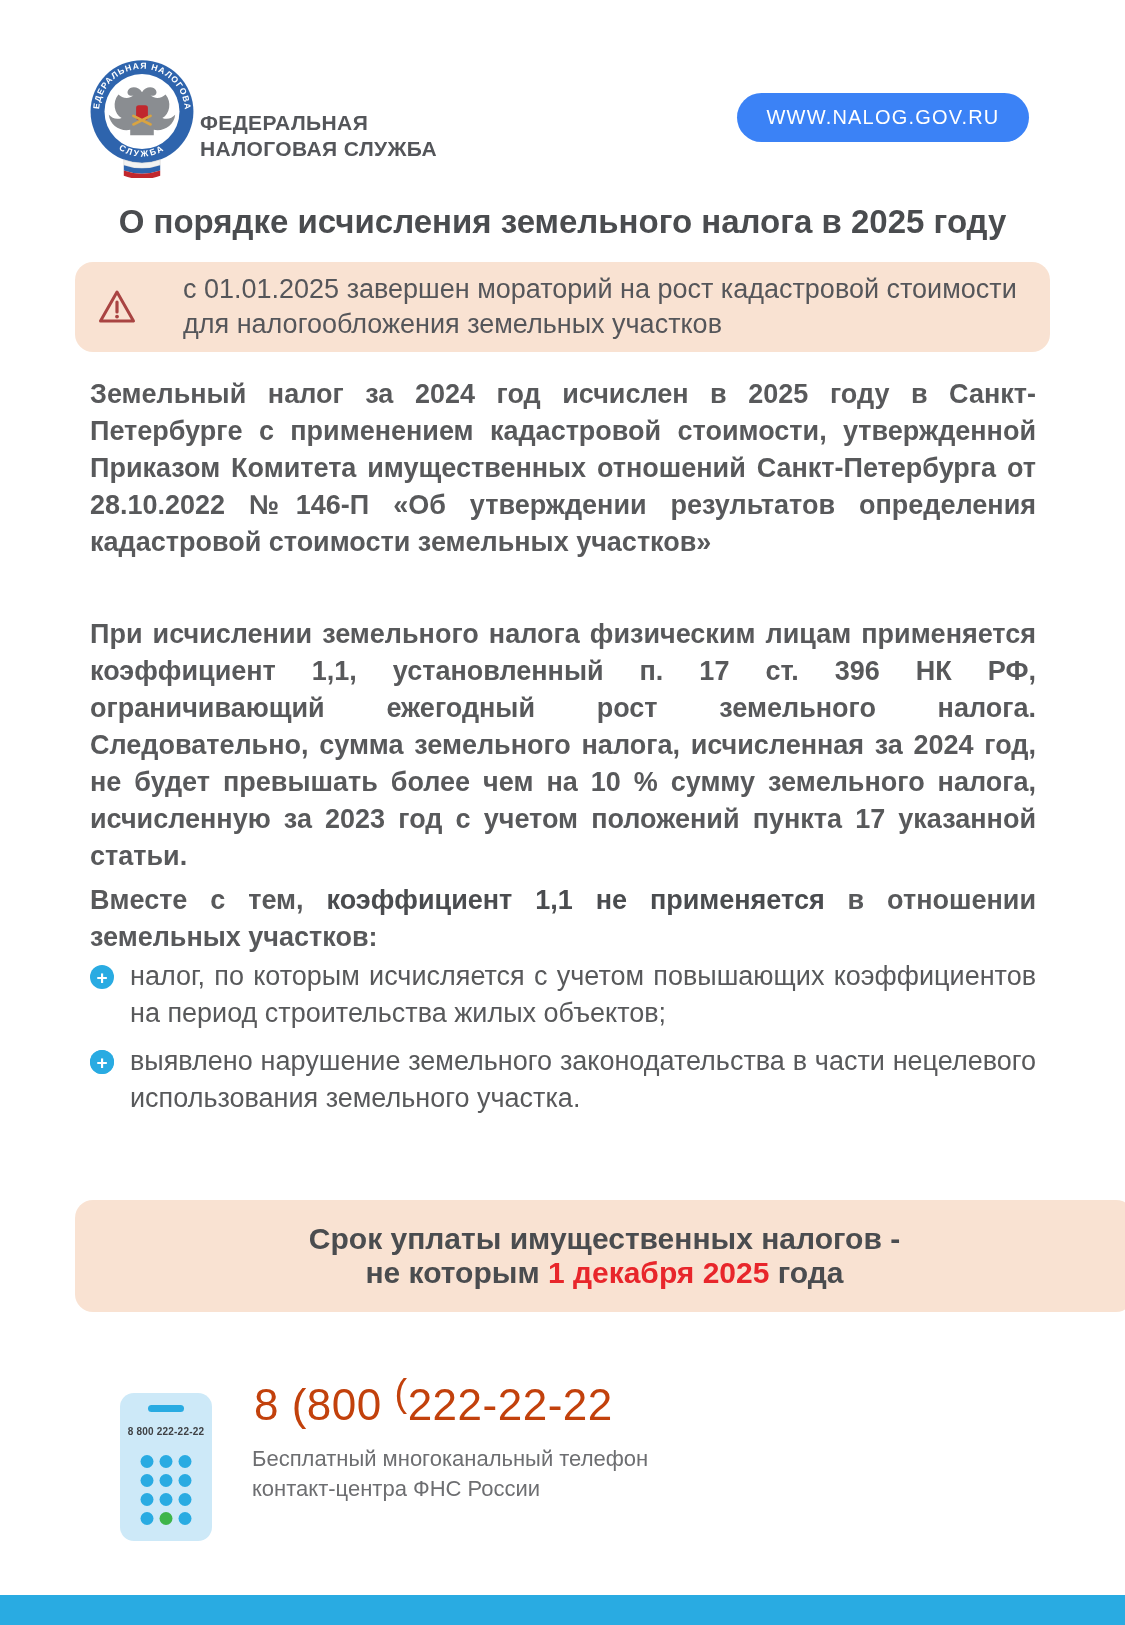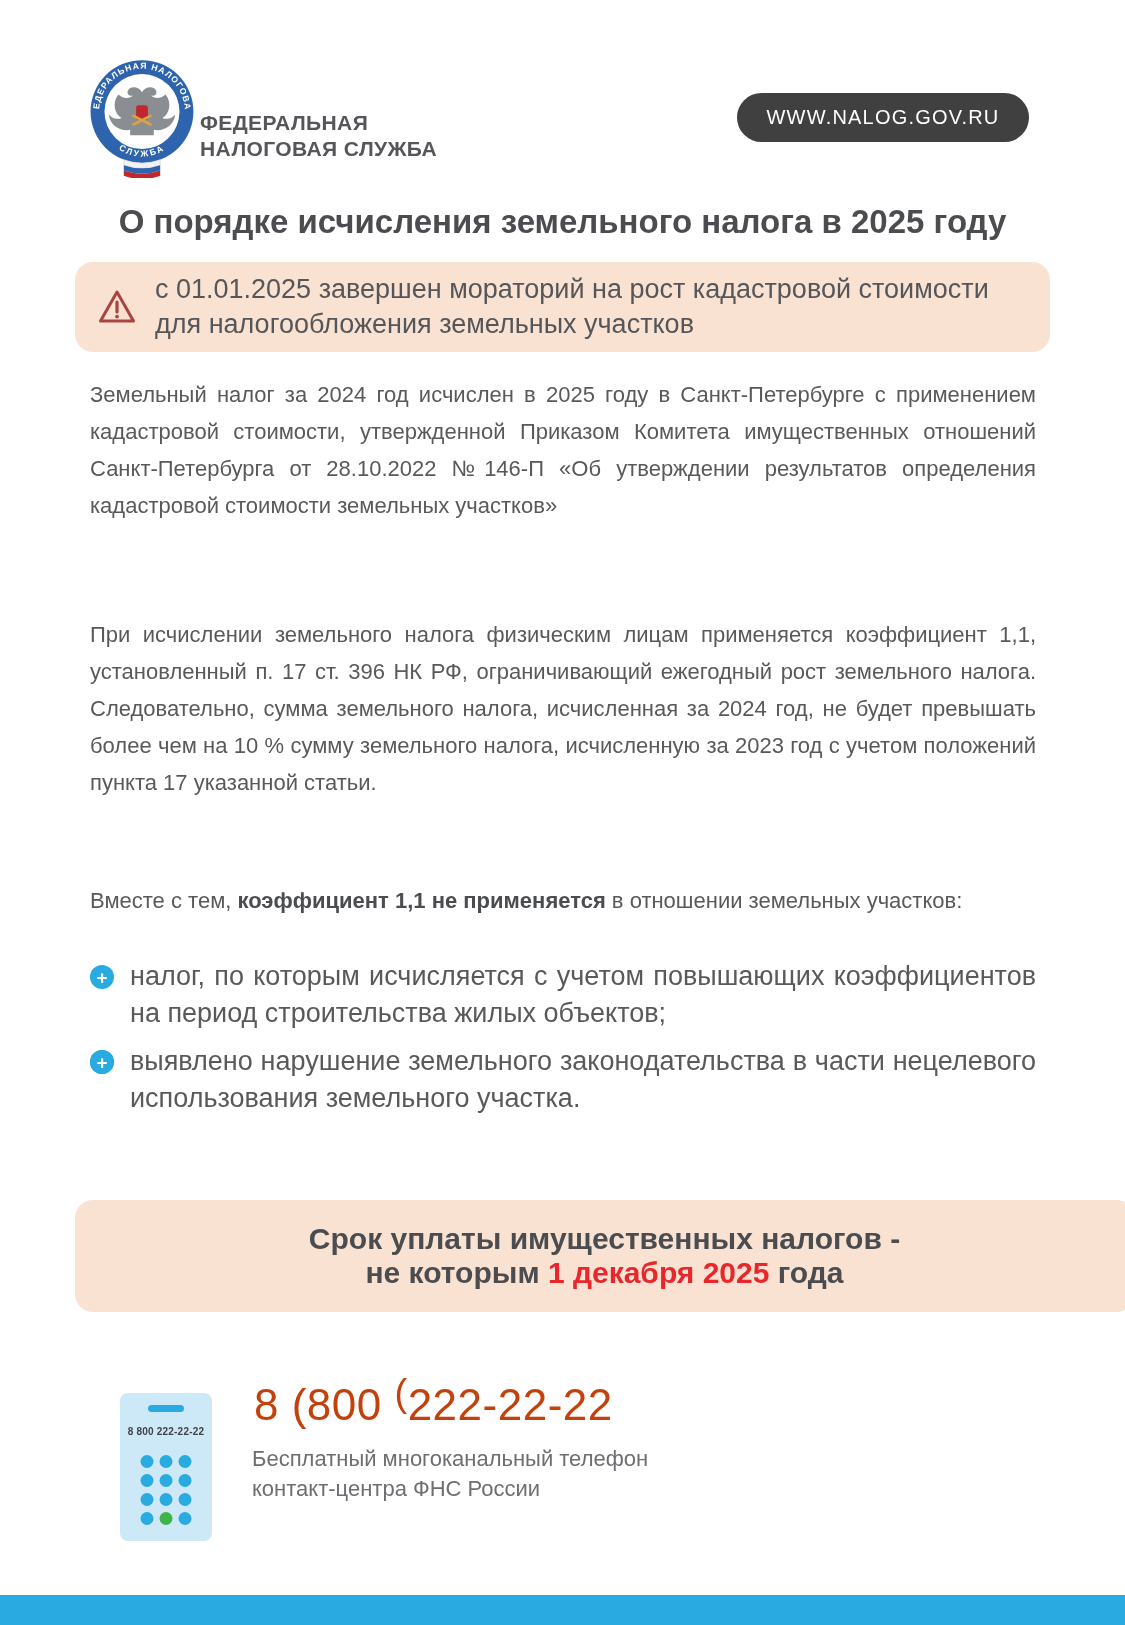--- a/index.html
+++ b/index.html
@@ -17,49 +17,51 @@
   
   .logo-wrap { position:absolute; top:58px; left:86px; width:112px; height:120px; }
   .org-name {
     position:absolute; top:94px; left:200px;
     font-size:21px; font-weight:700; color:#54565a;
     line-height:26px; letter-spacing:0.4px;margin-top:16px;
   }
   .site-btn {
     position:absolute; top:93px; left:737px;
     width:292px; height:49px;
-    background:#404040; border:none; border-radius:25px;
+    background:#3b82f6; border:none; border-radius:25px;
     color:#ffffff; font-family:"Liberation Sans", sans-serif;
     font-size:20px; letter-spacing:1.2px;
     display:flex; align-items:center; justify-content:center;
     cursor:pointer;
   }
 
   
   .title {
     position:absolute; top:203px; left:0; width:100%;
     text-align:center;
     font-size:33px; font-weight:700; color:#4a4c4f;
   }
 
   
   .alert-box {
     position:absolute; top:262px; left:75px; width:975px; height:90px;
     background:#f9e2d2; border-radius:18px;
     display:flex; align-items:center;
     padding:0 30px 0 22px;
+    gap:28px;
   }
   .alert-icon { flex:0 0 44px; margin-right:14px; display:flex; align-items:center; }
   .alert-text { font-size:27px; line-height:35px; color:#55565a; }
 
   
   .para {
     position:absolute; left:90px; width:946px;
-    font-size:22px; line-height:37px; color:#58595b;
+    font-size:27px; line-height:37px; color:#58595b;
     text-align:justify;
+    font-weight:bold;
   }
   .para b { color:#4a4c4f; }
   .p1 { top:376px; }
   .p2 { top:616px; }
   .p3 { top:882px; }
 
   
   .bullets { position:absolute; top:958px; left:90px; width:946px; list-style:none; }
   .bullets li {
     position:relative;
@@ -84,21 +86,21 @@
     display:flex; flex-direction:column; align-items:center; justify-content:center;
     font-size:30px; font-weight:700; color:#4a4c4f;
     text-align:center;
   }
   .deadline-red { color:#e8262b; }
 
   
   .phone-ic {
     position:absolute; top:1393px; left:120px;
     width:92px; height:148px;
-    background:#cde9f8; border-radius:8px;
+    background:#cde9f8; border-radius:14px;
   }
   .phone-speaker {
     position:absolute; top:12px; left:50%; transform:translateX(-50%);
     width:36px; height:7px; border-radius:4px; background:#29abe2;
   }
   .phone-label {
     position:absolute; top:33px; left:0; width:100%;
     text-align:center; font-size:10px; font-weight:700; color:#3f4144;
     letter-spacing:0.2px;
   }

